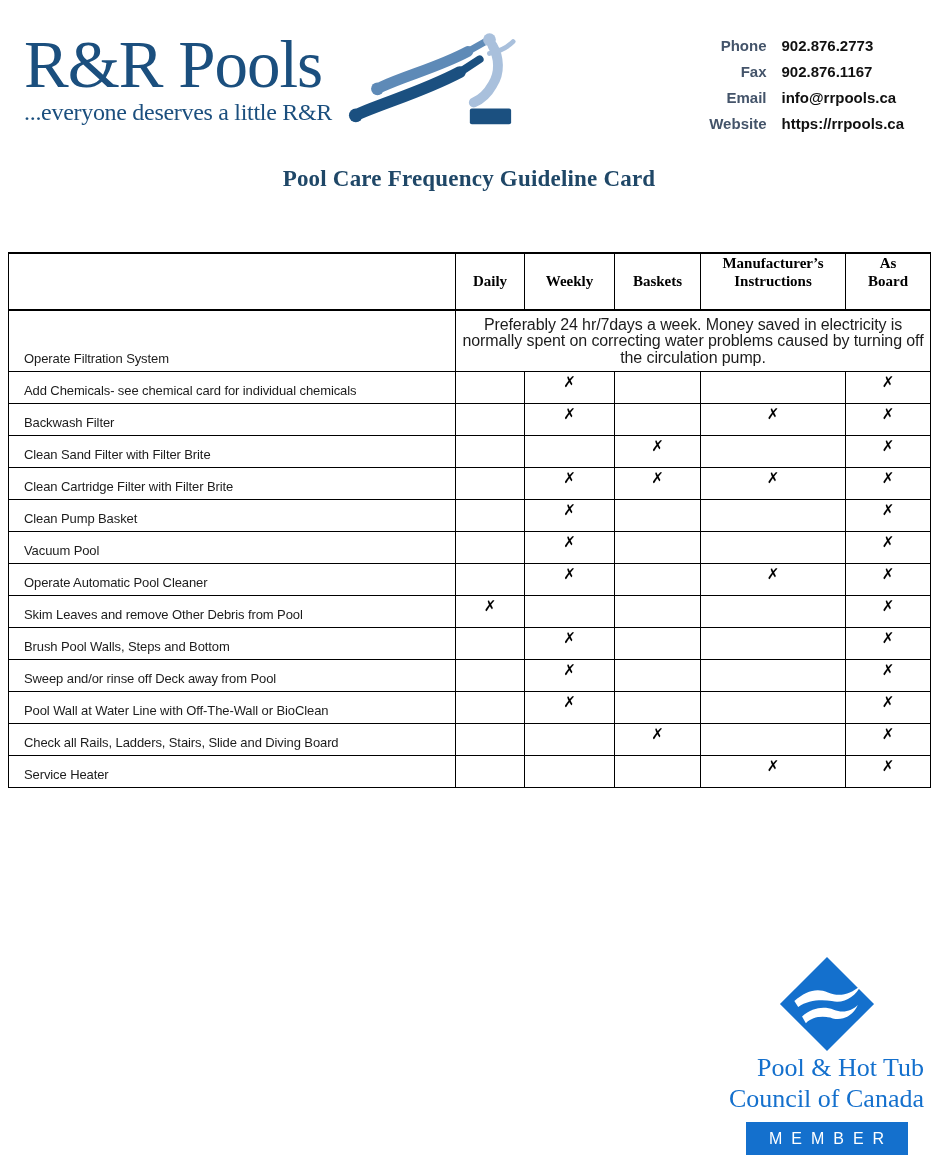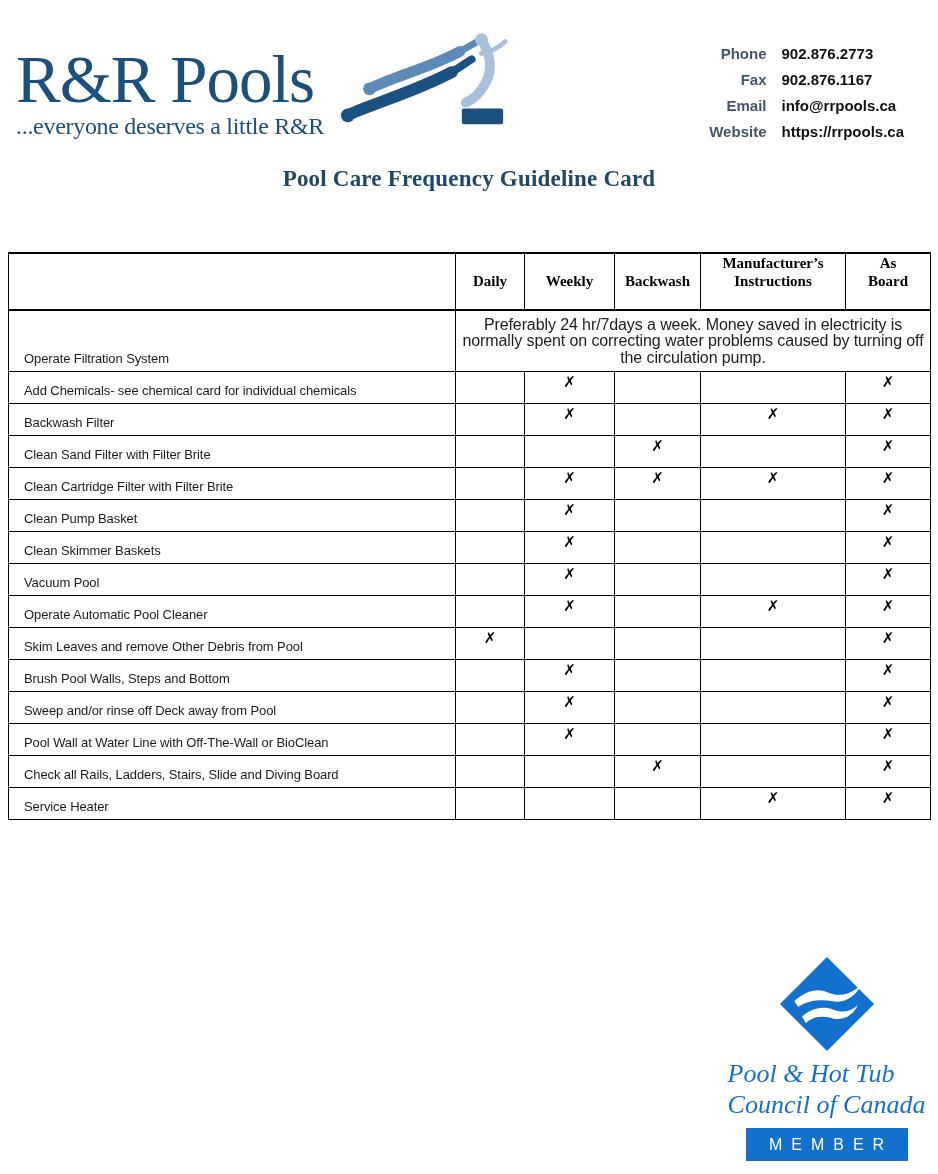--- a/index.html
+++ b/index.html
@@ -3,21 +3,21 @@
 <meta charset="utf-8">
 <style>
   html,body{margin:0;padding:0;background:#fff;}
   body{
     width:938px;height:1174px;position:relative;overflow:hidden;
     font-family:"Liberation Sans",sans-serif;
     --brand:#1b4f7e; --council:#1470cd; --label:#44546a; --title:#1f4767;
   }
 
   
-  .header{display:flex;align-items:flex-end;padding:16px 8px 0 16px;}
+  .header{display:flex;align-items:center;padding:16px 8px 0 24px;}
   .logo-block{flex:0 0 auto;}
   .brand-name{font-family:"Liberation Serif",serif;font-size:67px;line-height:1.02;
     color:var(--brand);letter-spacing:-1px;}
   .tagline{font-family:"Liberation Serif",serif;font-size:24px;color:var(--brand);
     margin-top:0;letter-spacing:-0.3px;}
   .swimmer{flex:0 0 auto;margin-left:14px;margin-top:2px;}
   .contact{margin-left:auto;display:grid;grid-template-columns:auto auto;
     column-gap:15px;row-gap:9px;margin-top:12px;padding-right:26px;
     font-weight:bold;font-size:15px;line-height:17px;}
   .contact .c-label{color:var(--label);text-align:right;}
@@ -44,21 +44,21 @@
   .note-text{max-width:486px;margin:0 auto;line-height:16.5px;}
   tr.task-row{height:32px;}
   td.mark-cell{vertical-align:top;text-align:center;padding-top:3px;
     font-family:"DejaVu Sans",sans-serif;font-weight:bold;font-size:15px;line-height:1;color:#000;}
 
   
   .footer{position:absolute;top:956px;right:4px;width:215px;
     display:flex;flex-direction:column;align-items:center;}
   .org-line{font-family:"Liberation Serif",serif;font-size:26px;line-height:31px;
     color:var(--council);white-space:nowrap;}
-  .org-lines{margin-top:6px;text-align:left;font-style:italic;}
+  .org-lines{margin-top:0;text-align:right;}
   .member-bar{margin-top:8px;background:var(--council);color:#fff;width:162px;height:33px;
     display:flex;align-items:center;justify-content:center;
     font-weight:normal;font-size:16px;letter-spacing:9px;text-indent:9px;}
 </style>
 </head>
 <body style="--brand: #1b4f7e; --council: #1470cd; --label: #44546a; --title: #1f4767;">
 
 <div class="header">
   <div class="logo-block">
     <div class="brand-name">R&amp;R Pools</div>
@@ -107,21 +107,21 @@
     <tr id="header-row">
       <th></th>
 
     <th>
           <div>Daily</div>
         </th>
         <th>
           <div>Weekly</div>
         </th>
         <th>
-          <div>Backwash</div>
+          <div>Baskets</div>
         </th>
         <th>
           <div>Manufacturer’s</div>
           <div>Instructions</div>
         </th>
         <th>
           <div>As</div>
           <div>Board</div>
         </th>
       </tr>
@@ -161,28 +161,20 @@
       <tr class="task-row">
         <td class="task-cell">Clean Cartridge Filter with Filter Brite</td>
         <td class="mark-cell"></td>
         <td class="mark-cell">✗</td>
         <td class="mark-cell">✗</td>
         <td class="mark-cell">✗</td>
         <td class="mark-cell">✗</td>
       </tr>
       <tr class="task-row">
         <td class="task-cell">Clean Pump Basket</td>
-        <td class="mark-cell"></td>
-        <td class="mark-cell">✗</td>
-        <td class="mark-cell"></td>
-        <td class="mark-cell"></td>
-        <td class="mark-cell">✗</td>
-      </tr>
-      <tr class="task-row">
-        <td class="task-cell">Clean Skimmer Baskets</td>
         <td class="mark-cell"></td>
         <td class="mark-cell">✗</td>
         <td class="mark-cell"></td>
         <td class="mark-cell"></td>
         <td class="mark-cell">✗</td>
       </tr>
       <tr class="task-row">
         <td class="task-cell">Vacuum Pool</td>
         <td class="mark-cell"></td>
         <td class="mark-cell">✗</td>

